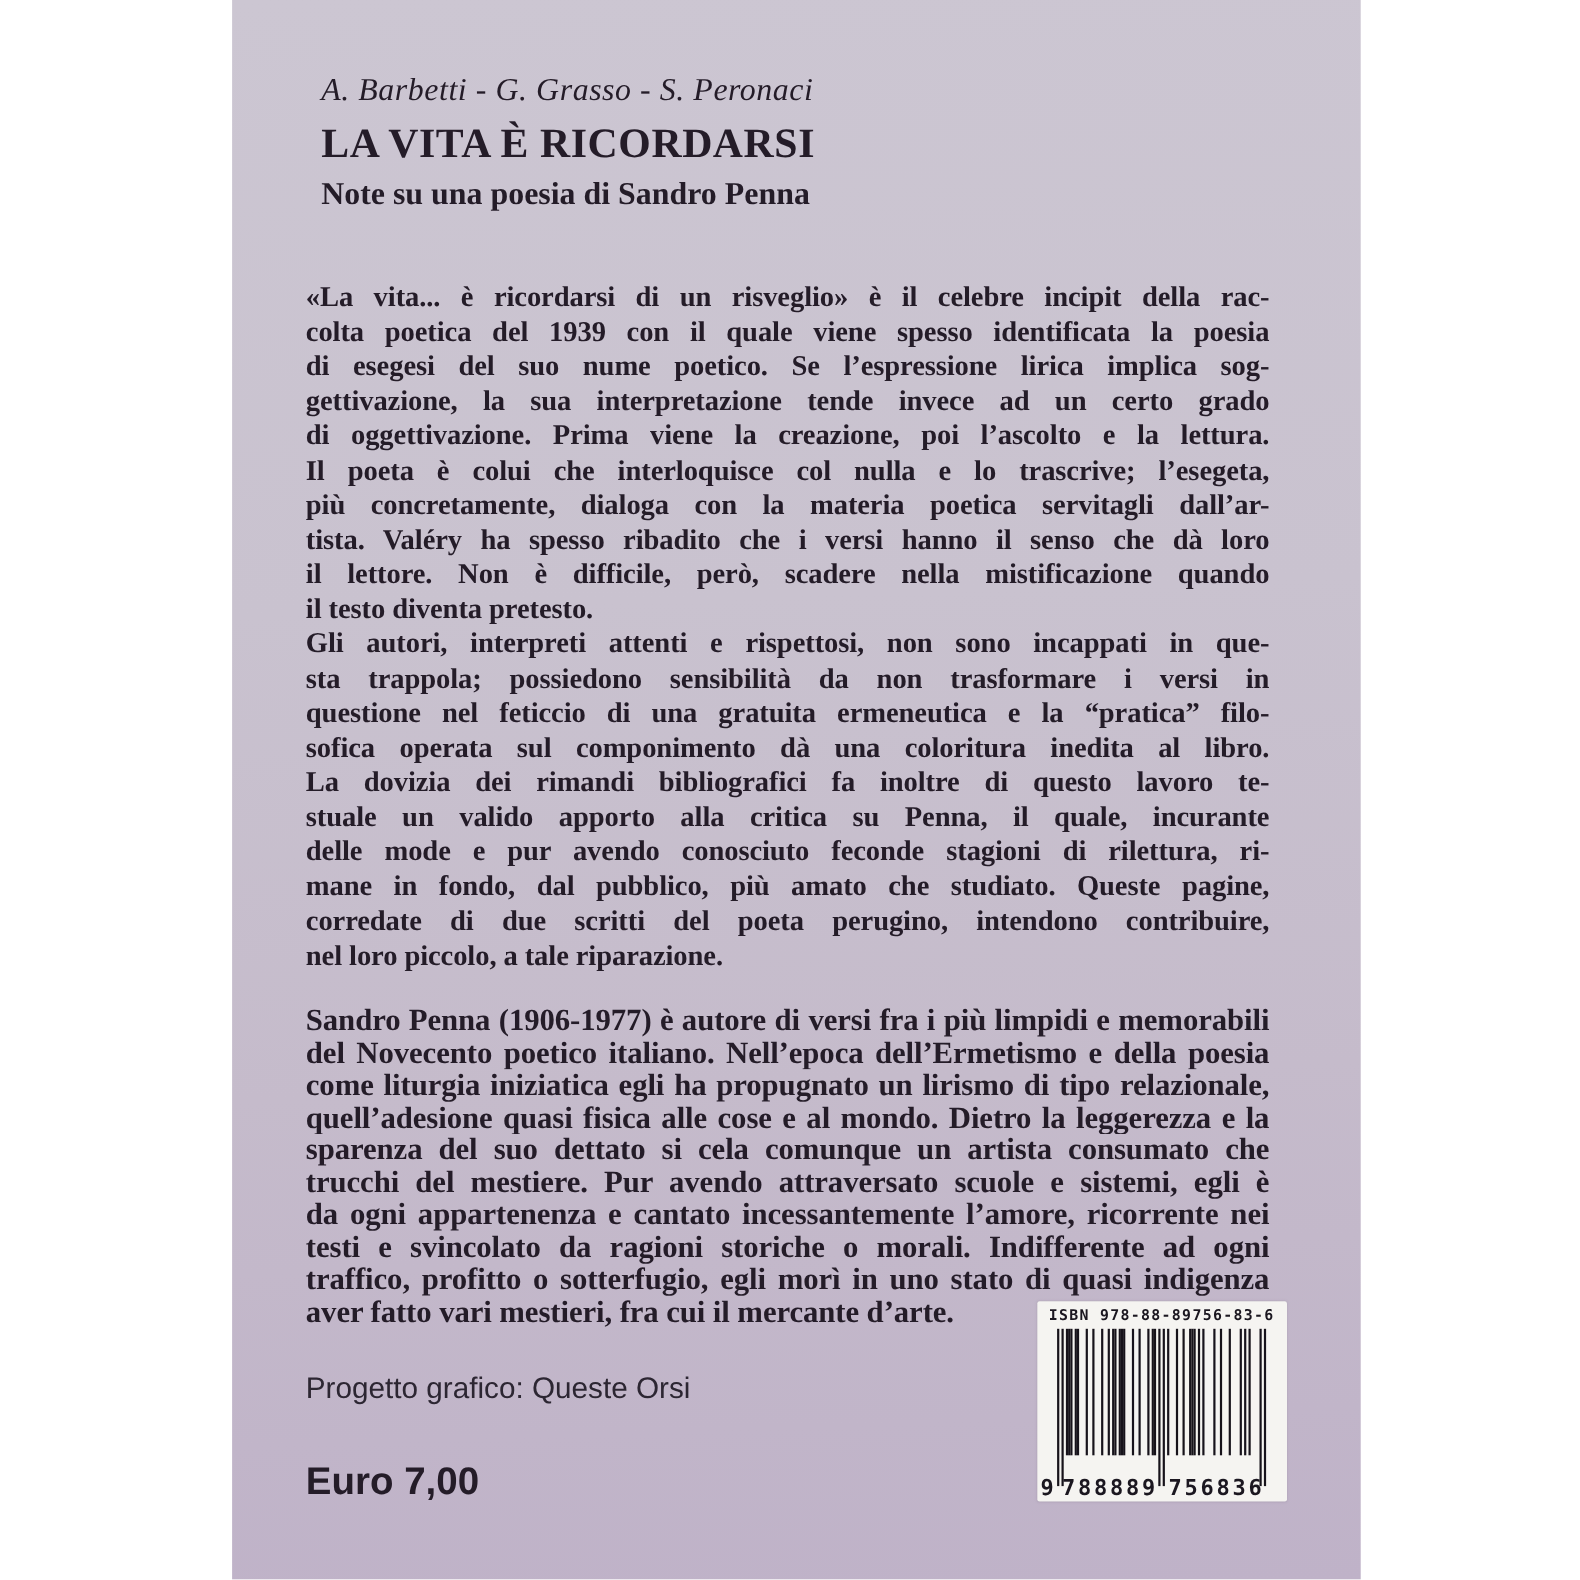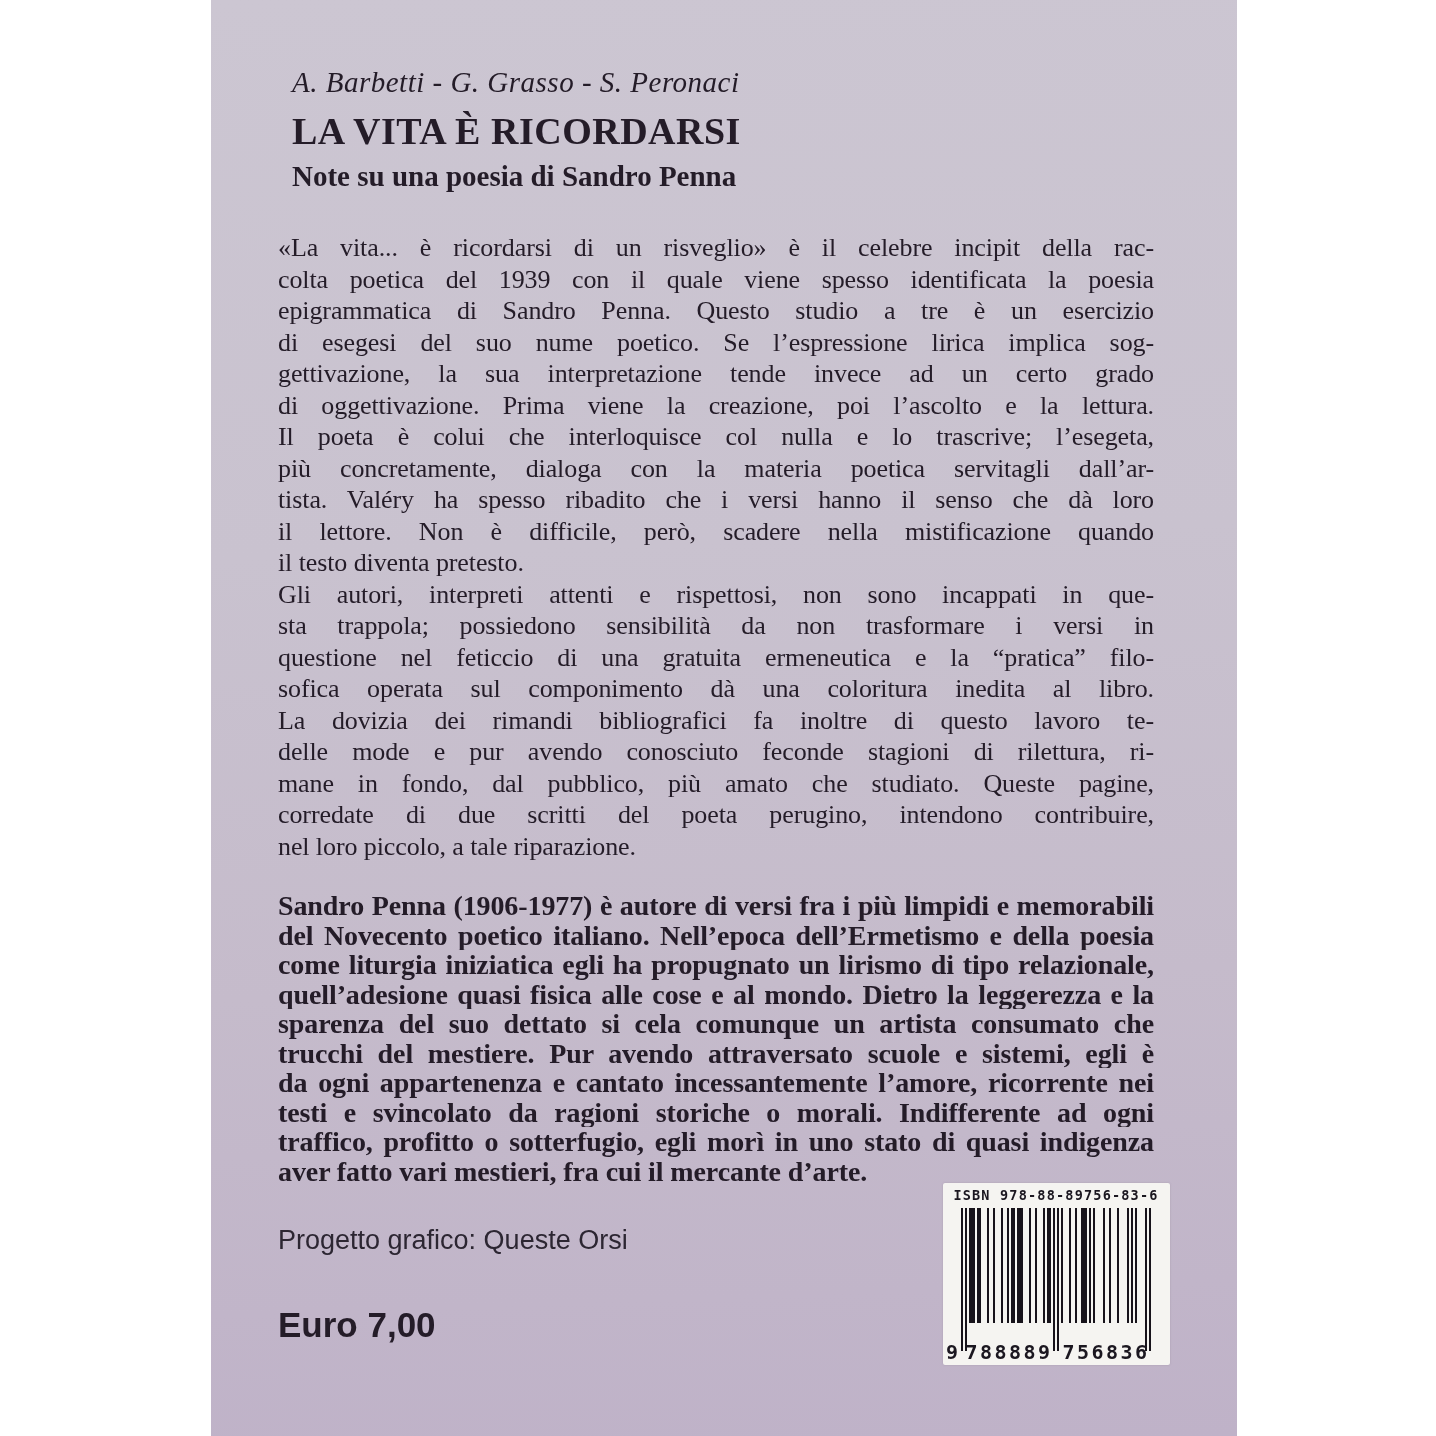--- a/index.html
+++ b/index.html
@@ -26,21 +26,21 @@
     margin:4px 0 0 14px;
     font-weight:bold; font-size:38px; line-height:50px; letter-spacing:0.5px;
     white-space:nowrap;
   }
   .subtitle {
     margin:2px 0 0 14px;
     font-weight:bold; font-size:29px; line-height:36px;
     white-space:nowrap;
   }
 
-  .blurb { margin-top:38px; font-weight:normal; font-size:26px; letter-spacing:-0.1px; }
+  .blurb { margin-top:60px; font-weight:bold; font-size:26px; letter-spacing:-0.1px; }
   .blurb .tline { height:31.5px; line-height:31.5px; }
 
   .bio { margin-top:29px; font-weight:bold; font-size:28px; letter-spacing:-0.1px; }
   .bio .tline { height:29.5px; line-height:29.5px; }
 
   .tline { overflow:hidden; text-align:justify; }
   .strut { display:inline-block; width:100%; height:0; }
 
   .credit {
     margin-top:38px;
@@ -75,36 +75,36 @@
     <div class="inner">
 
       <div class="authors">A. Barbetti - G. Grasso - S. Peronaci</div>
       <div class="title">LA VITA È RICORDARSI</div>
       <div class="subtitle">Note su una poesia di Sandro Penna</div>
 
       <div class="blurb">
         <div>
             <div class="tline">«La vita... è ricordarsi di un risveglio» è il celebre incipit della rac-<span class="strut"></span></div>
             <div class="tline">colta poetica del 1939 con il quale viene spesso identificata la poesia<span class="strut"></span></div>
-            <div class="tline">epigrammatica di Sandro Penna. Questo studio a tre è un esercizio<span class="strut"></span></div>
             <div class="tline">di esegesi del suo nume poetico. Se l’espressione lirica implica sog-<span class="strut"></span></div>
             <div class="tline">gettivazione, la sua interpretazione tende invece ad un certo grado<span class="strut"></span></div>
             <div class="tline">di oggettivazione. Prima viene la creazione, poi l’ascolto e la lettura.<span class="strut"></span></div>
             <div class="tline">Il poeta è colui che interloquisce col nulla e lo trascrive; l’esegeta,<span class="strut"></span></div>
             <div class="tline">più concretamente, dialoga con la materia poetica servitagli dall’ar-<span class="strut"></span></div>
             <div class="tline">tista. Valéry ha spesso ribadito che i versi hanno il senso che dà loro<span class="strut"></span></div>
             <div class="tline">il lettore. Non è difficile, però, scadere nella mistificazione quando<span class="strut"></span></div>
             <div class="tline">il testo diventa pretesto.</div>
           </div>
         <div>
             <div class="tline">Gli autori, interpreti attenti e rispettosi, non sono incappati in que-<span class="strut"></span></div>
             <div class="tline">sta trappola; possiedono sensibilità da non trasformare i versi in<span class="strut"></span></div>
             <div class="tline">questione nel feticcio di una gratuita ermeneutica e la “pratica” filo-<span class="strut"></span></div>
             <div class="tline">sofica operata sul componimento dà una coloritura inedita al libro.<span class="strut"></span></div>
             <div class="tline">La dovizia dei rimandi bibliografici fa inoltre di questo lavoro te-<span class="strut"></span></div>
+            <div class="tline">stuale un valido apporto alla critica su Penna, il quale, incurante<span class="strut"></span></div>
             <div class="tline">delle mode e pur avendo conosciuto feconde stagioni di rilettura, ri-<span class="strut"></span></div>
             <div class="tline">mane in fondo, dal pubblico, più amato che studiato. Queste pagine,<span class="strut"></span></div>
             <div class="tline">corredate di due scritti del poeta perugino, intendono contribuire,<span class="strut"></span></div>
             <div class="tline">nel loro piccolo, a tale riparazione.</div>
           </div>
       </div>
 
       <div class="bio">
           <div class="tline">Sandro Penna (1906-1977) è autore di versi fra i più limpidi e memorabili<span class="strut"></span></div>
           <div class="tline">del Novecento poetico italiano. Nell’epoca dell’Ermetismo e della poesia vista<span class="strut"></span></div>

